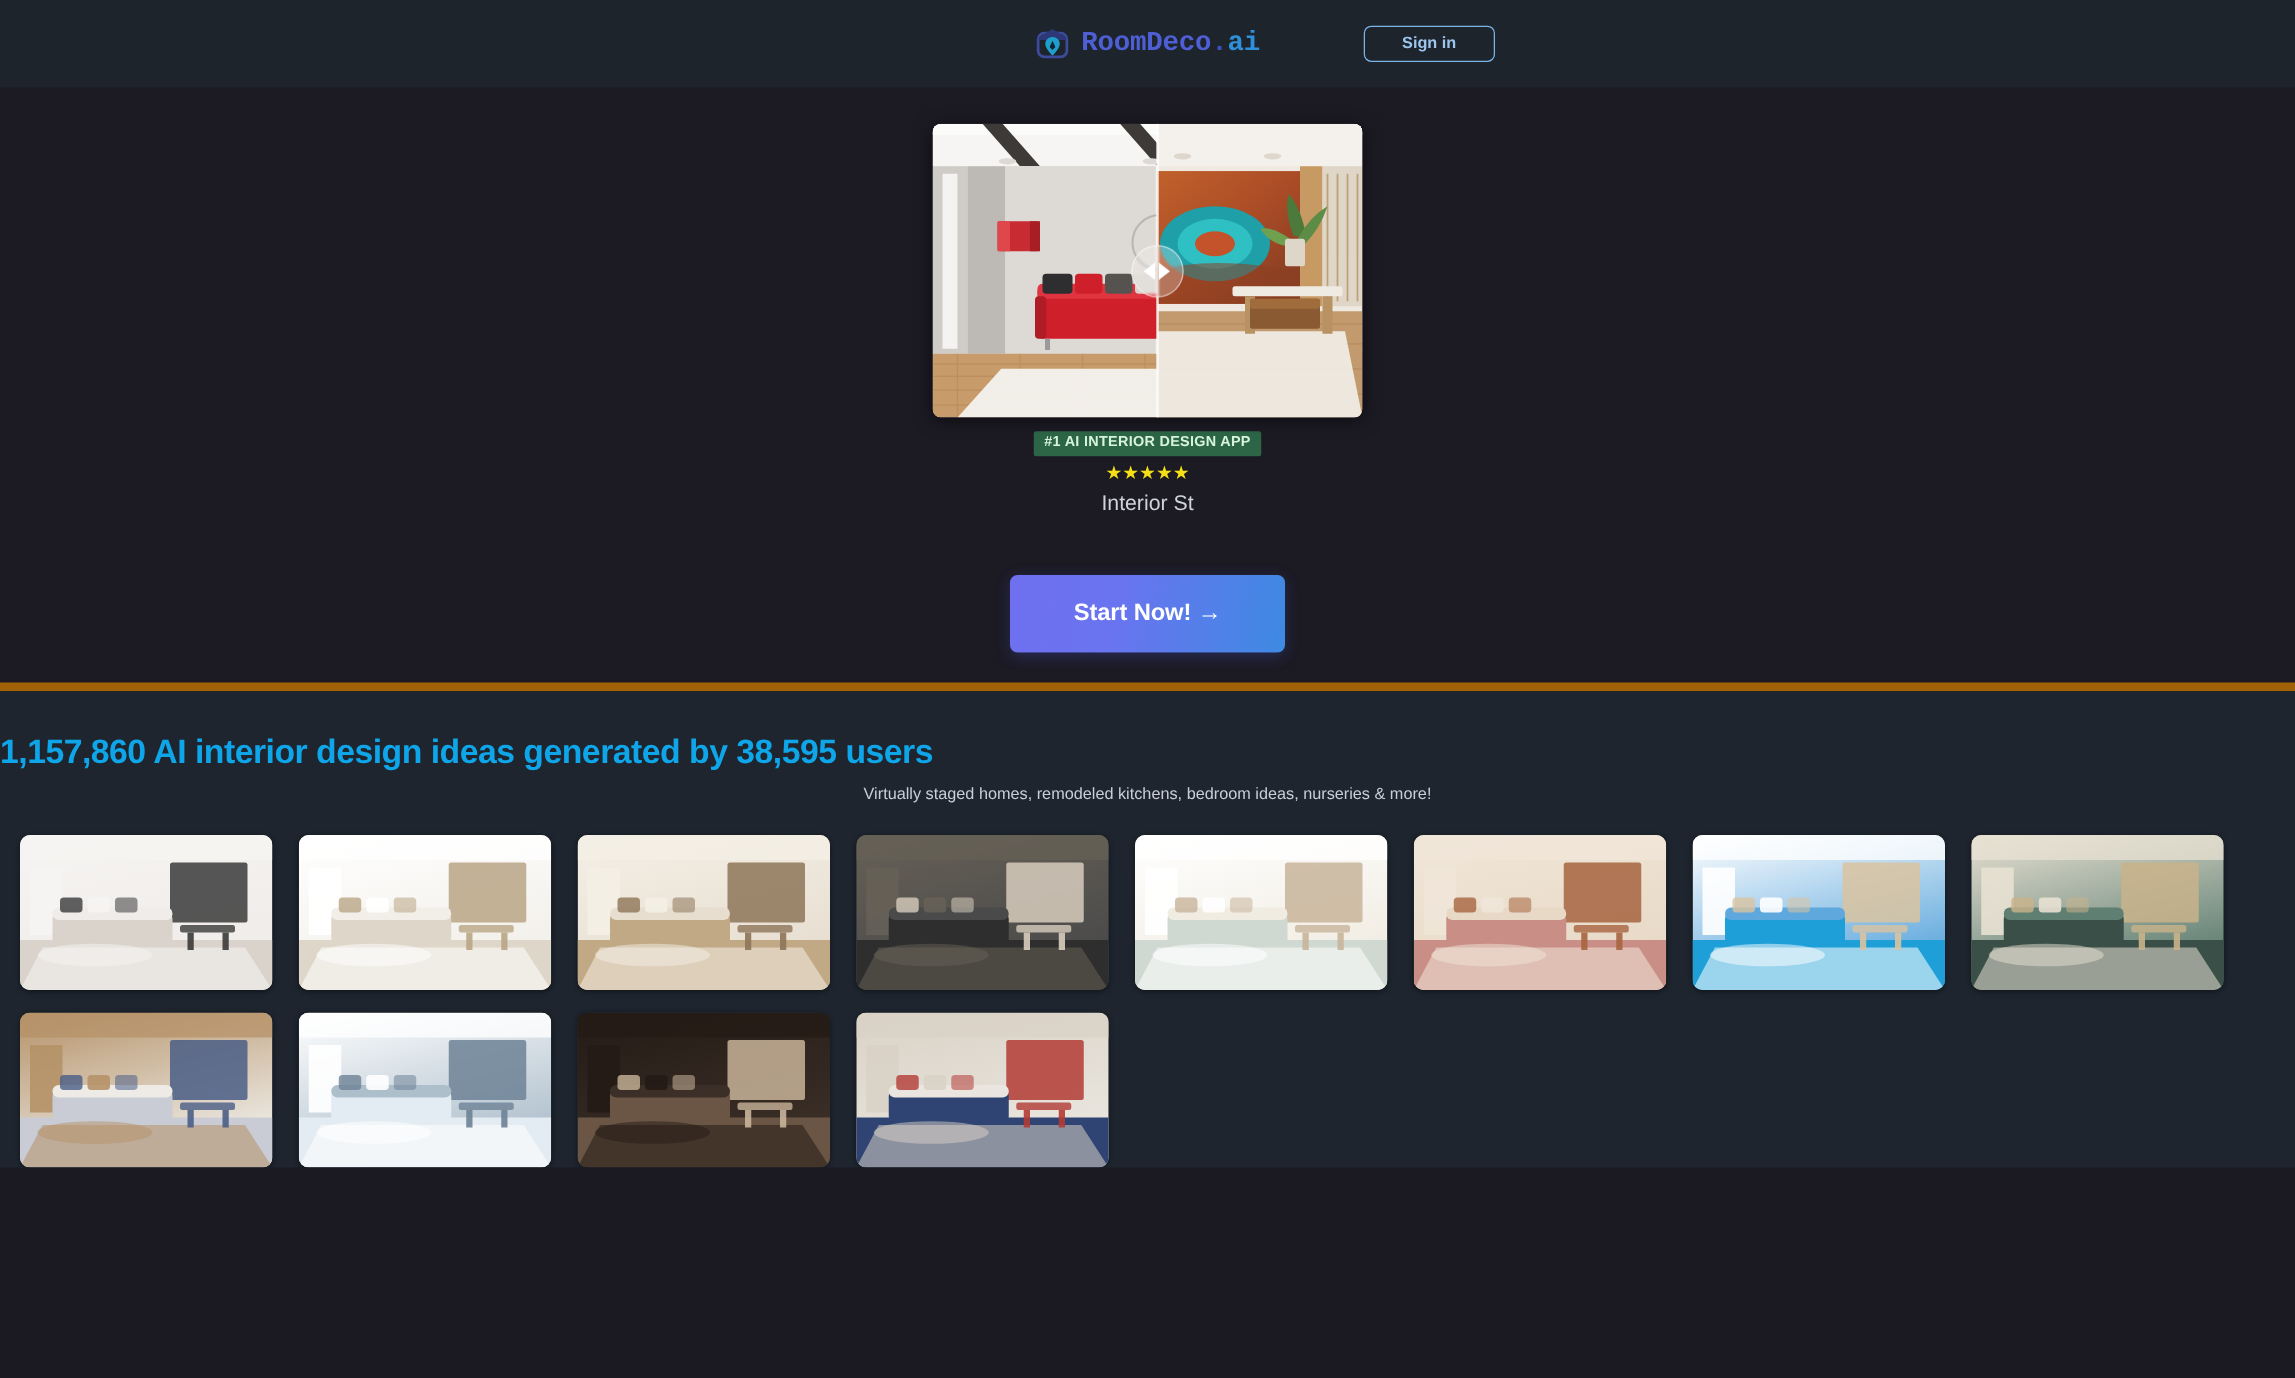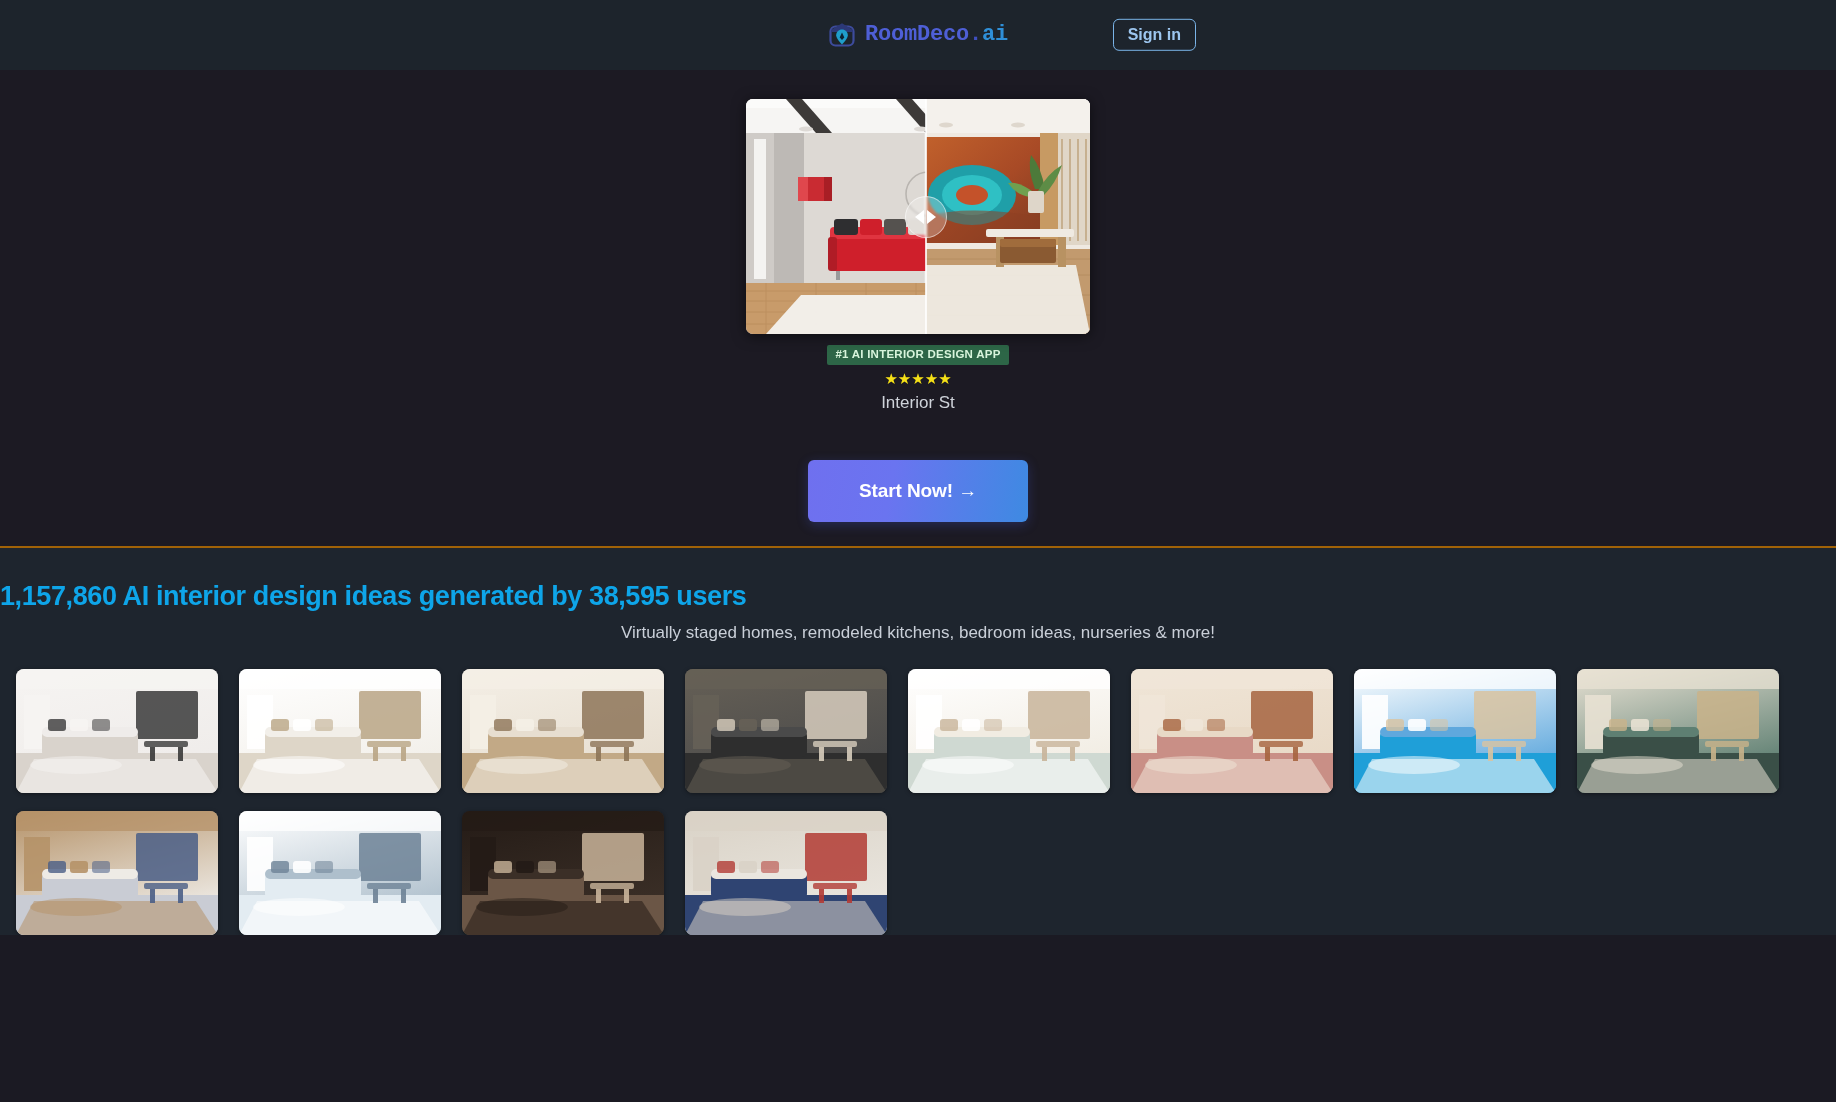--- a/index.html
+++ b/index.html
@@ -48,37 +48,37 @@
   .signin-btn {
     position: absolute;
     right: 0;
     top: 50%;
     transform: translateY(-50%);
     margin-right: 640px;
     background: transparent;
     border: 1.5px solid #7ab4e8;
     border-radius: 6px;
     color: #9dc6ef;
-    font-size: 16px;
+    font-size: 13px;
     font-weight: bold;
     font-family: "Liberation Sans", sans-serif;
-    padding: 6px 14px;
+    padding: 6px 30px;
     cursor: pointer;
     line-height: 1.15;
   }
 
   
   .hero {
     background: #1c1a23;
     padding-top: 29px;
     padding-bottom: 24px;
     display: flex;
     flex-direction: column;
     align-items: center;
-    border-bottom: 2px solid #a16207;
+    border-bottom: 7px solid #a16207;
     flex: 0 0 auto;
   }
 
   .compare {
     width: 344px;
     height: 235px;
     border-radius: 7px;
     overflow: hidden;
     position: relative;
     box-shadow: 0 2px 14px rgba(0,0,0,0.55);
@@ -196,21 +196,21 @@
     color: #0ea5e9;
     font-size: 27px;
     font-weight: bold;
     letter-spacing: -0.4px;
     line-height: 1.2;
   }
   .stats-sub {
     text-align: center;
     margin-top: 10px;
     color: #c9cfd8;
-    font-size: 17px;
+    font-size: 13px;
     line-height: 1.3;
   }
 
   .gallery {
     margin-top: 24px;
     padding-left: 16px;
     display: flex;
     flex-wrap: wrap;
     gap: 18px 21px;
   }

